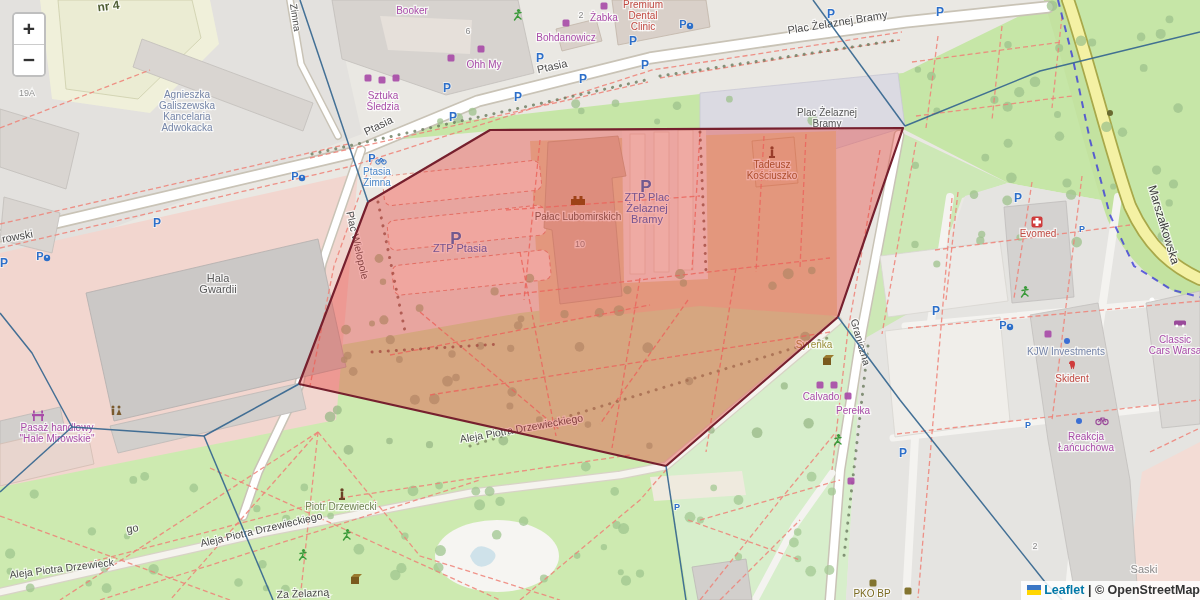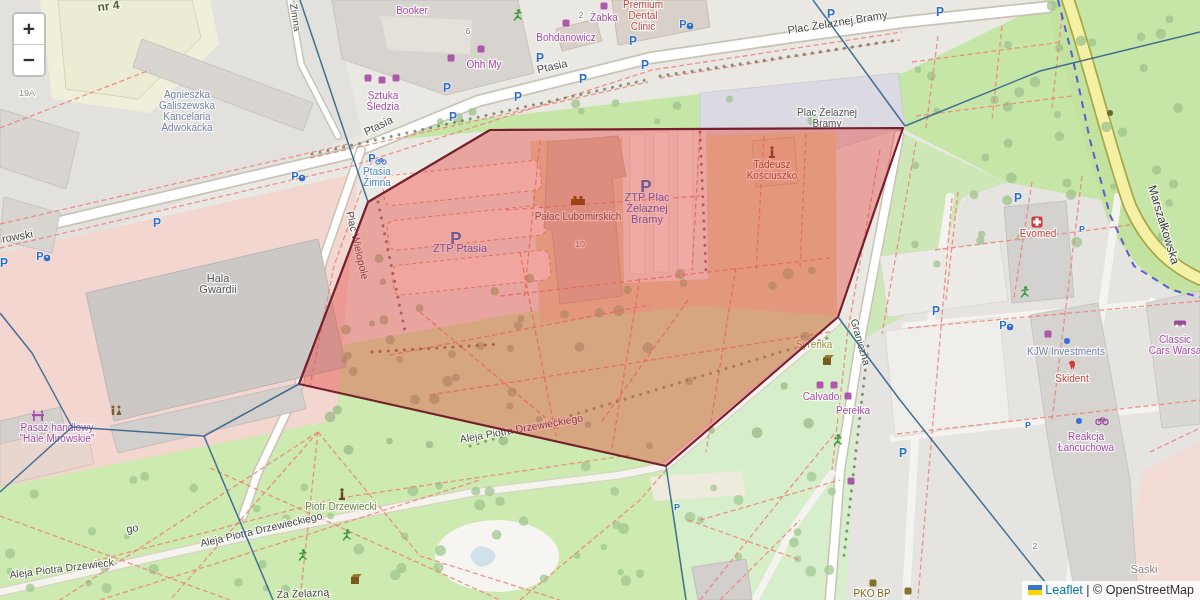--- a/index.html
+++ b/index.html
@@ -9,21 +9,21 @@
   .maplbl.b{font-weight:700;}
   .picon{font-family:"Liberation Sans",sans-serif;text-anchor:middle;font-weight:700;fill:#2d6fc9;paint-order:stroke;stroke:#fff;stroke-width:1.6px;stroke-opacity:.7;}
   .rp{fill:none;stroke:#ef8177;stroke-width:1.3;stroke-dasharray:5 3;opacity:.85;}
   .dr{fill:none;stroke-width:3;stroke-dasharray:0.1 8;stroke-linecap:round;opacity:.8;}
   .rd{fill:none;stroke-linecap:round;stroke-linejoin:round;}
   
   .zoomctl{position:absolute;top:12px;left:12px;width:30px;border:2px solid rgba(0,0,0,.25);border-radius:5px;overflow:hidden;background:#fff;z-index:40;}
   .zoomctl .zbtn{width:30px;height:30px;line-height:29px;text-align:center;font-size:21px;font-weight:700;color:#333;background:#fff;cursor:pointer;user-select:none;}
   .zoomctl .zbtn:first-child{border-bottom:1px solid #ccc;}
   
-  .attrib{position:absolute;right:0;bottom:0;background:rgba(255,255,255,.85);padding:2px 6px 3px 6px;font-size:12.5px;color:#333;z-index:40;white-space:nowrap;}
+  .attrib{position:absolute;right:0;bottom:0;background:rgba(255,255,255,.85);padding:2px 0 3px 6px;font-size:12.5px;color:#333;z-index:40;white-space:nowrap;font-weight:bold;}
   .attrib a{color:#0078A8;text-decoration:none;cursor:pointer;}
   .uaflag{display:inline-block;width:14px;height:10px;vertical-align:-1px;margin-right:3px;}
   .uaflag .t{height:5px;background:#3a76c4;}
   .uaflag .bflag{height:5px;background:#ffd500;}
 </style>
 </head>
 <body>
 
 <div class="map-root">
   <svg id="mapsvg" viewBox="0 0 1200 600" width="1200" height="600">

